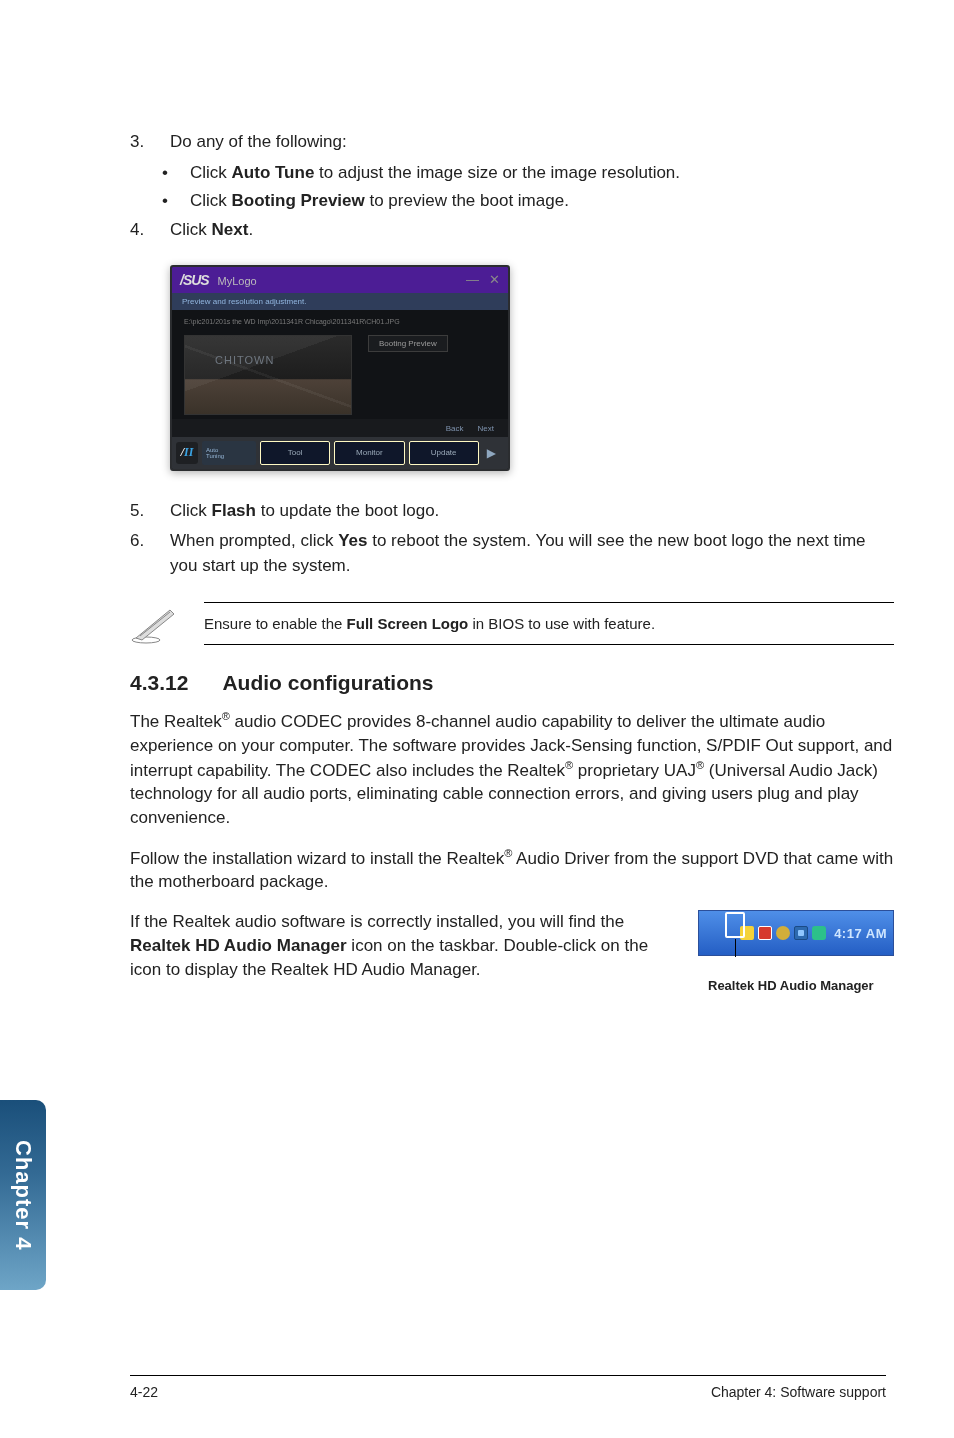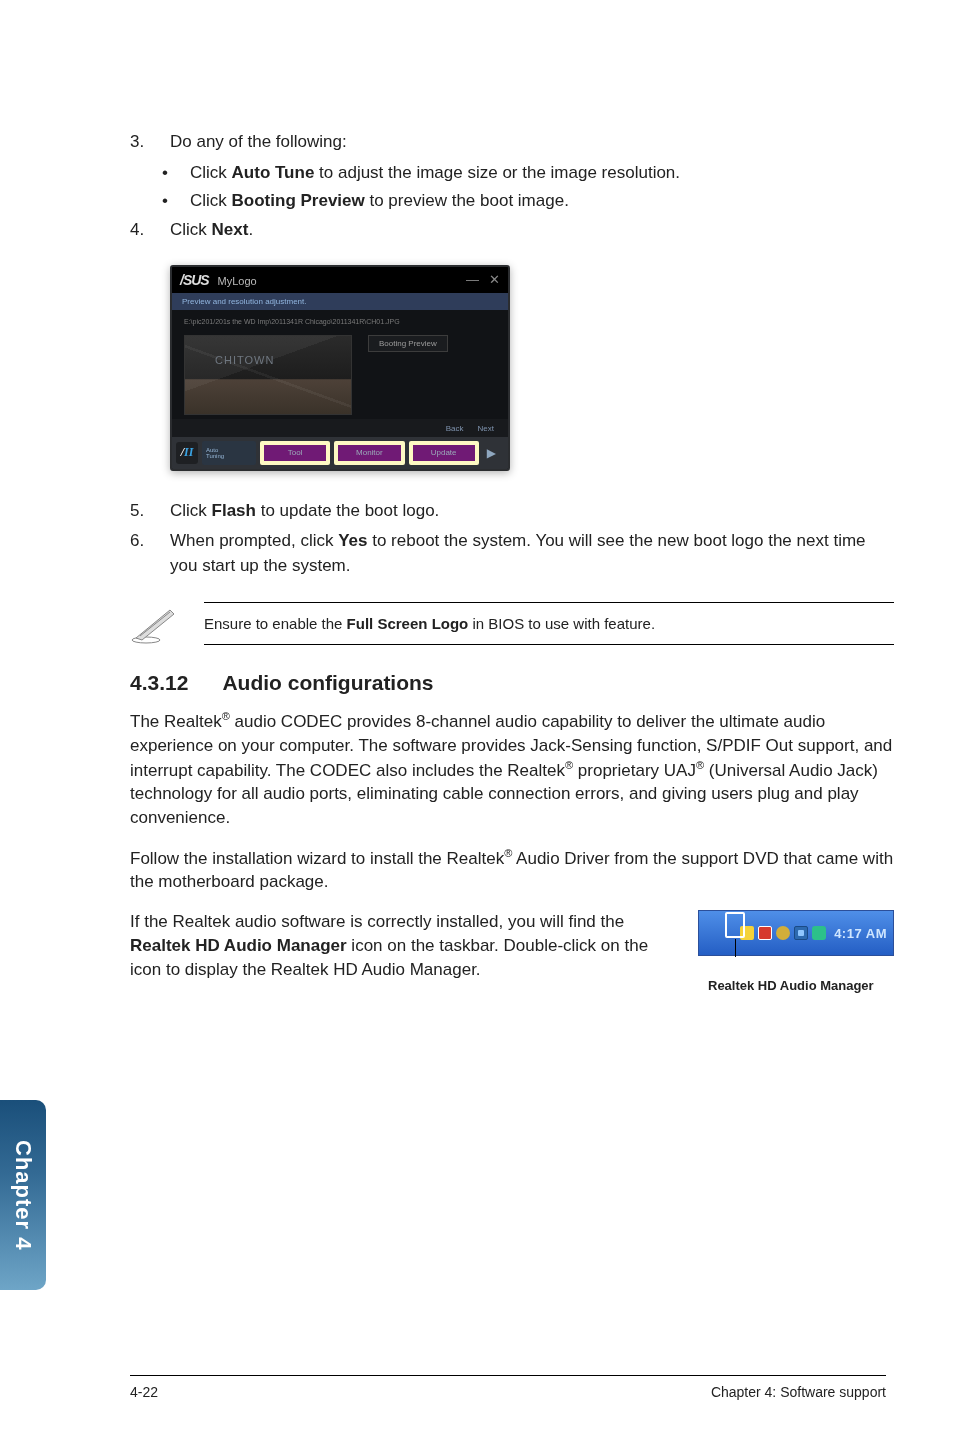--- a/index.html
+++ b/index.html
@@ -32,21 +32,21 @@
     background: #111316;
     border: 2px solid #2b2d30;
     border-radius: 3px;
     overflow: hidden;
     box-shadow: 0 2px 8px rgba(0,0,0,.3);
     font-size: 8px;
     color: #bcbcbc;
   }
   .shot-title {
     display: flex; align-items: center; justify-content: space-between;
-    padding: 5px 8px; background: #000000; gap: 44px;
+    padding: 5px 8px; background: #4c1d95; gap: 44px;
   }
   .brand { font-family: Arial; font-weight: 900; letter-spacing: -1px; font-size: 14px; color: #ddd; }
   .brand .slash { color: #ddd; }
   .brand .asus { font-style: italic; }
   .wname { font-size: 11px; color: #bbb; margin-left: 6px; font-weight: normal; letter-spacing: 0; }
   .winbtns { display:flex; gap:10px; color:#8a8a8a; font-size:13px; }
   .shot-sub { background:#2f3d5a; color:#91b5de; padding:4px 10px; font-size:8px; }
   .shot-path { padding:8px 12px 4px; color:#7a7a7a; font-size:7px; overflow:hidden; text-overflow:ellipsis; white-space:nowrap; }
   .shot-prev { display:flex; gap:16px; padding:6px 12px 4px; align-items:flex-start; }
   .thumb {
@@ -91,21 +91,21 @@
   }
   .aibtn .slashw { color:#fff; }
   .aibtn .ii { color:#3aa3e3; }
   .tile {
     flex:0 0 54px; height:24px; border-radius:2px;
     display:flex; flex-direction:column; align-items:flex-start; justify-content:center;
     padding:0 4px; color:#94b4d4; font-size:6px; background:#2a3542;
   }
   .tile2 { flex:1; height:24px; border-radius:2px;
     display:flex; align-items:center; justify-content:center;
-    color:#9aa9b8; font-size:8px; background:#701a75; border:4px solid #fef9c3;text-align:center; }
+    color:#9aa9b8; font-size:8px; background:#0f172a; border:1px solid #fef9c3;text-align:center; }
   .arrow { color:#8fa7bf; font-size:12px; padding:0 4px; }
 
   
   .note {
     display:flex; align-items:center; gap:24px;
     margin: 24px 0 26px 0;
   }
   .note .pen {
     width:50px; height:40px; position:relative;
   }

